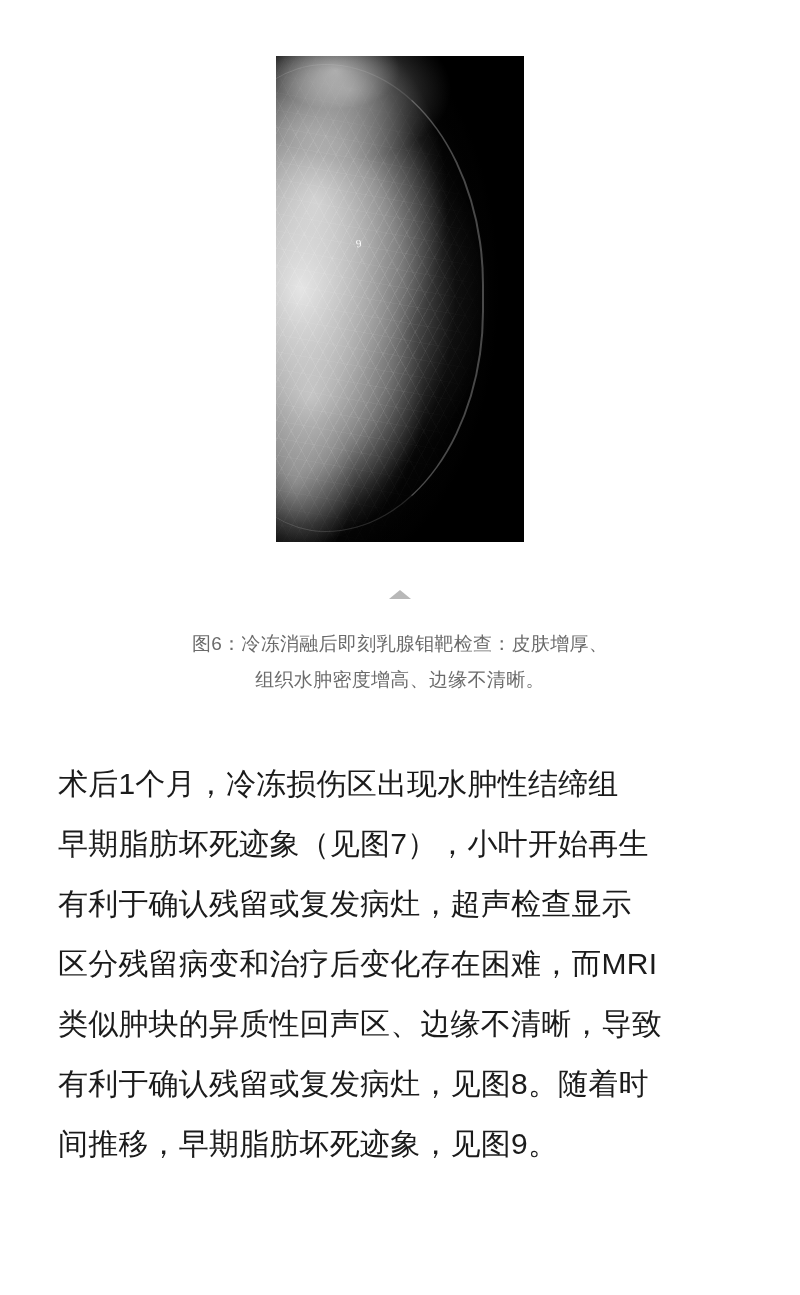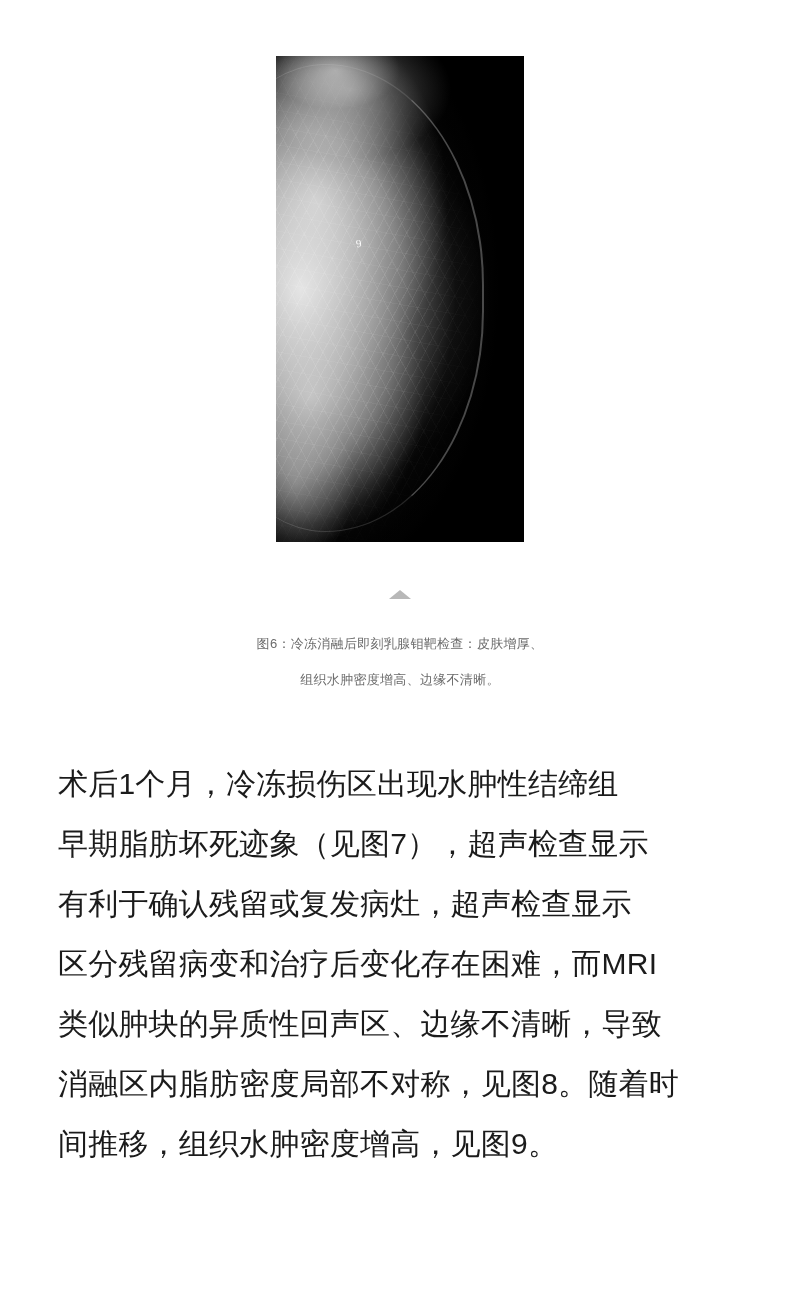--- a/index.html
+++ b/index.html
@@ -113,21 +113,21 @@
     border-right: 11px solid transparent;
     border-bottom: 9px solid #b8b8b8;
   }
 
   
   .caption {
     margin: 22px auto 16px;
     width: 640px;
     text-align: center;
     color: #6b6b6b;
-    font-size: 13px;
+    font-size: 19px;
     line-height: 36px;
     letter-spacing: 0.3px;
   }
   .caption .line {
     display: block;
     white-space: nowrap;
   }
 
   
   .body-text {
@@ -162,21 +162,21 @@
     <div class="caret"></div>
   </div>
 
   <div class="caption">
     <span class="line">图6：冷冻消融后即刻乳腺钼靶检查：皮肤增厚、</span>
     <span class="line">组织水肿密度增高、边缘不清晰。</span>
   </div>
 
   <div class="body-text">
     <span class="line">术后1个月，冷冻损伤区出现水肿性结缔组</span>
-    <span class="line">早期脂肪坏死迹象（见图7），超声检查显示</span>
+    <span class="line">早期脂肪坏死迹象（见图7），小叶开始再生</span>
     <span class="line">有利于确认残留或复发病灶，超声检查显示</span>
     <span class="line">区分残留病变和治疗后变化存在困难，而MRI</span>
     <span class="line">类似肿块的异质性回声区、边缘不清晰，导致</span>
-    <span class="line">消融区内脂肪密度局部不对称，见图8。随着时</span>
-    <span class="line">间推移，组织水肿密度增高，见图9。</span>
+    <span class="line">有利于确认残留或复发病灶，见图8。随着时</span>
+    <span class="line">间推移，早期脂肪坏死迹象，见图9。</span>
   </div>
 
 </div>
 
 </body></html>

